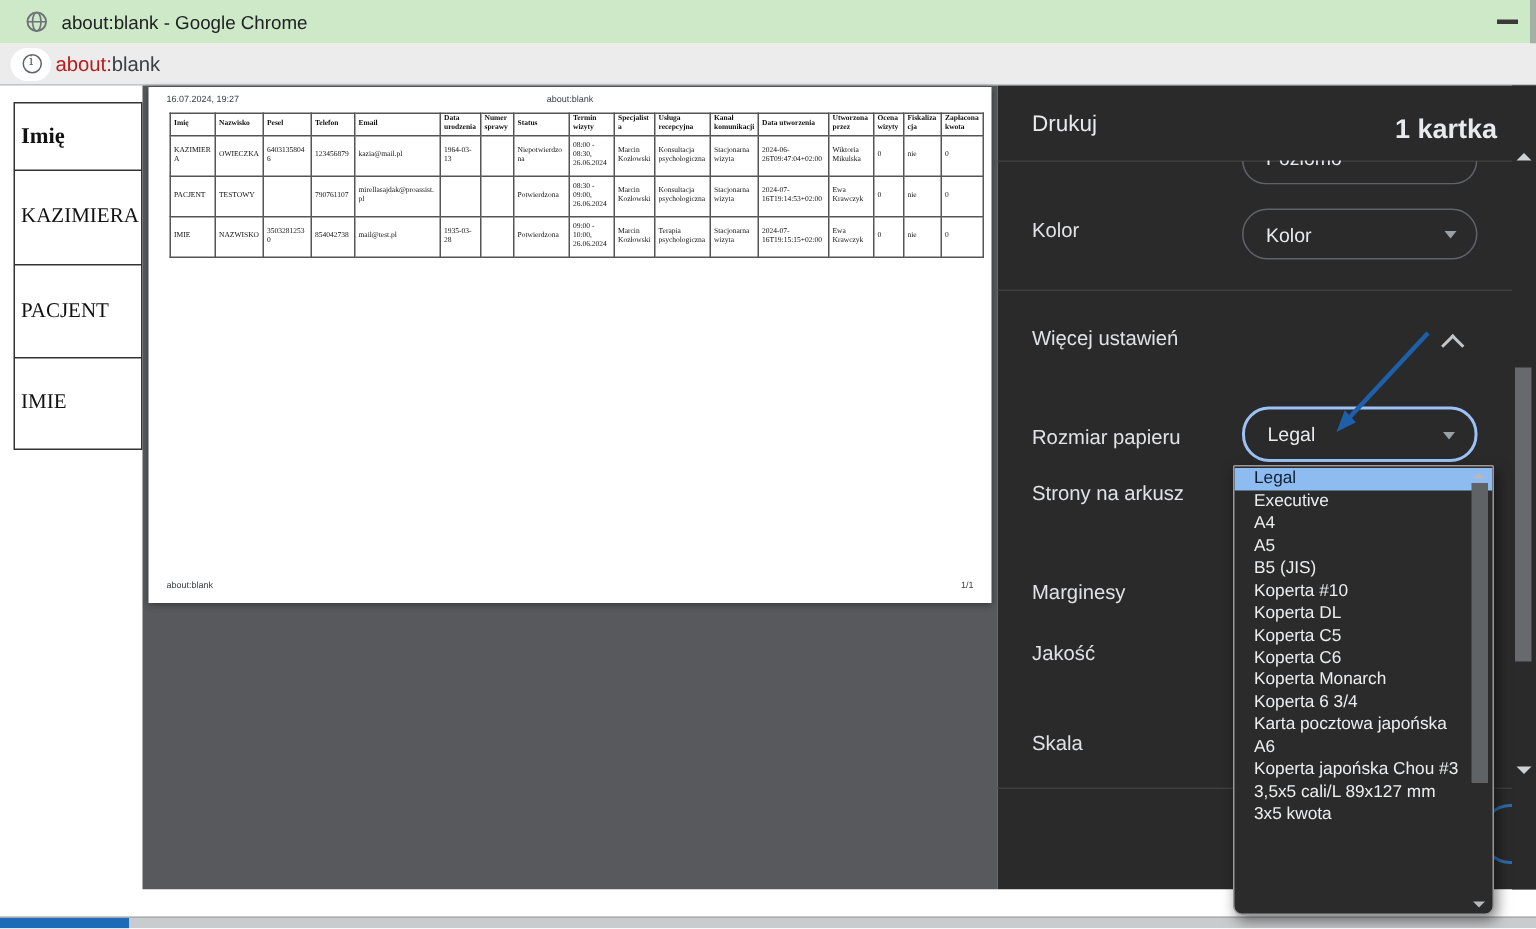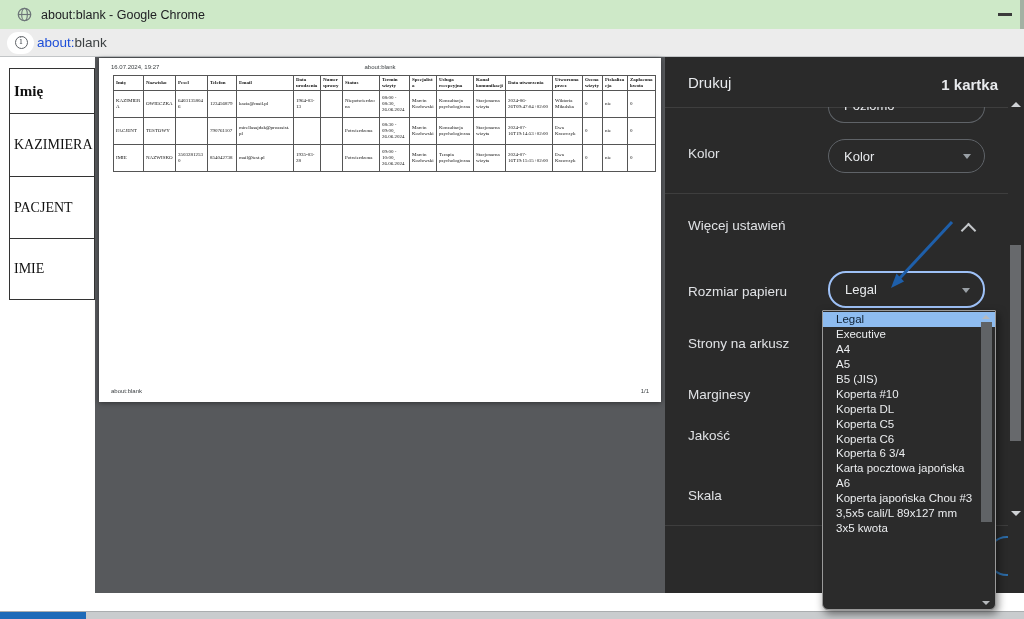--- a/index.html
+++ b/index.html
@@ -15,21 +15,21 @@
 
   
   .urlbar{position:absolute;left:0;top:29px;width:1024px;height:28px;background:#ececec;
           border-bottom:1px solid #c2c5c7;box-sizing:border-box;}
   .info-chip{position:absolute;left:7px;top:3px;width:27px;height:22px;background:#fff;border-radius:12px;}
   .info-glyph{position:absolute;left:8px;top:4px;width:13px;height:13px;border:1.4px solid #5f6368;
               border-radius:50%;box-sizing:border-box;}
   .info-glyph::after{content:"i";position:absolute;left:3.4px;top:-1.5px;font-size:9px;color:#5f6368;
               font-family:"DejaVu Serif",serif;}
   .url-text{position:absolute;left:37px;top:6px;font-size:13.5px;}
-  .url-scheme{color:#1d4ed8;} .url-page{color:#3c4043;}
+  .url-scheme{color:#b91c1c;} .url-page{color:#3c4043;}
 
   
   .bg-table{position:absolute;left:9px;top:68px;width:84px;border:1.5px solid #333;}
   .lt-cell{display:flex;align-items:center;padding-left:4px;border-bottom:1.5px solid #333;
            font-family:"Liberation Serif",serif;font-size:14px;color:#111;overflow:hidden;white-space:nowrap;}
   .lt-cell:nth-child(1){height:44px;font-weight:bold;font-size:15px;}
   .lt-cell:nth-child(2){height:62px;}
   .lt-cell:nth-child(3){height:61px;}
   .lt-cell:nth-child(4){height:60px;border-bottom:none;}
 
@@ -45,21 +45,21 @@
   .preview-table th,.preview-table td{border:0.8px solid #555;padding:1px 2px;text-align:left;
         vertical-align:middle;word-wrap:break-word;overflow:hidden;}
   .preview-table thead tr{height:13px;}
   .preview-table tbody tr{height:27px;}
   .page-footer{position:absolute;left:12px;right:12px;top:330px;font-size:6px;color:#3c4043;
         display:flex;justify-content:space-between;}
 
   
   .panel{position:absolute;left:665px;top:57px;width:359px;height:536px;background:#2a2a2a;color:#e8eaed;}
   .panel-title{position:absolute;left:23px;top:17px;font-size:15px;}
-  .sheet-count{position:absolute;right:26px;top:19px;font-size:15px;font-weight:bold;}
+  .sheet-count{position:absolute;right:26px;top:19px;font-size:18px;font-weight:bold;}
   .divider{position:absolute;left:0;width:100%;height:1px;background:#3e3e3e;}
   .row-label{position:absolute;left:23px;font-size:13.5px;color:#e0e2e5;}
   .select{position:absolute;left:163px;width:157px;height:34px;border:1px solid #5f6368;border-radius:17px;
           background:#2a2a2a;display:flex;align-items:center;padding-left:15px;box-sizing:border-box;
           font-size:13px;color:#e8eaed;}
   .caret{position:absolute;right:13px;top:50%;margin-top:-2px;width:0;height:0;
          border-left:4.5px solid transparent;border-right:4.5px solid transparent;border-top:5px solid #9aa0a6;}
   .select-remnant{position:absolute;left:163px;top:50px;width:157px;height:16px;border:1px solid #5f6368;
          border-top:none;border-radius:0 0 17px 17px;overflow:hidden;box-sizing:border-box;}
   .remnant-text{position:absolute;left:15px;top:-9px;font-size:13px;color:#e8eaed;}
@@ -263,21 +263,21 @@
 
     <div class="row-label" style="top:161px">Więcej ustawień</div>
     <div class="chev-up"></div>
 
     <div class="row-label" style="top:227px">Rozmiar papieru</div>
     <div class="select" style="top:214px;height:37px;border:2px solid #9ec1f7;border-radius:18px;">
       <span>Legal</span>
       <span class="caret"></span>
     </div>
 
-    <div class="row-label" style="top:279px">Strony na arkusz</div>
+    <div class="row-label" style="top:264px">Strony na arkusz</div>
     <div class="row-label" style="top:330px">Marginesy</div>
     <div class="row-label" style="top:371px">Jakość</div>
     <div class="row-label" style="top:431px">Skala</div>
 
     <div class="divider" style="top:468px"></div>
     <div class="fab-circle"></div>
 
     <div class="panel-scroll">
       <div class="ps-up"></div>
       <div class="ps-thumb"></div>
@@ -288,20 +288,21 @@
       <div class="dd-options">
           <div class="dd-item selected">Legal</div>
           <div class="dd-item">Executive</div>
           <div class="dd-item">A4</div>
           <div class="dd-item">A5</div>
           <div class="dd-item">B5 (JIS)</div>
           <div class="dd-item">Koperta #10</div>
           <div class="dd-item">Koperta DL</div>
           <div class="dd-item">Koperta C5</div>
           <div class="dd-item">Koperta C6</div>
+          <div class="dd-item">Koperta Monarch</div>
           <div class="dd-item">Koperta 6 3/4</div>
           <div class="dd-item">Karta pocztowa japońska</div>
           <div class="dd-item">A6</div>
           <div class="dd-item">Koperta japońska Chou #3</div>
           <div class="dd-item">3,5x5 cali/L 89x127 mm</div>
           <div class="dd-item">3x5 kwota</div>
         </div>
       <div class="dd-up"></div>
       <div class="dd-thumb"></div>
       <div class="dd-down"></div>

